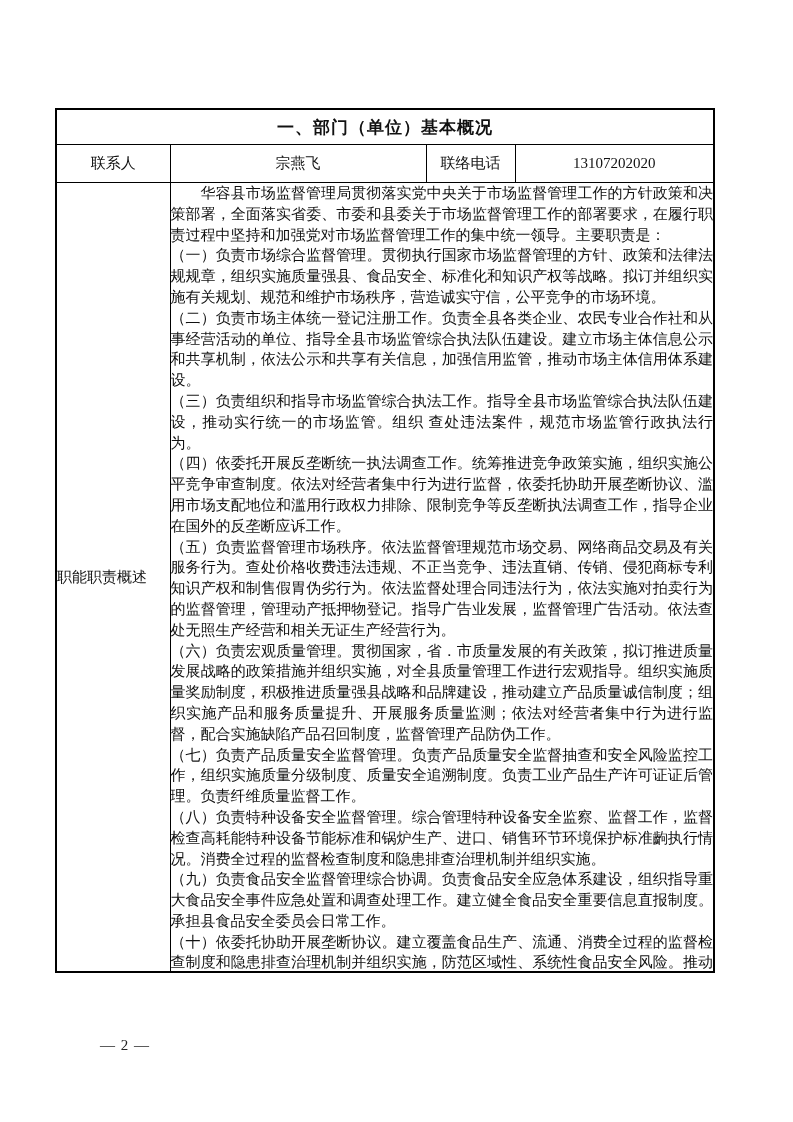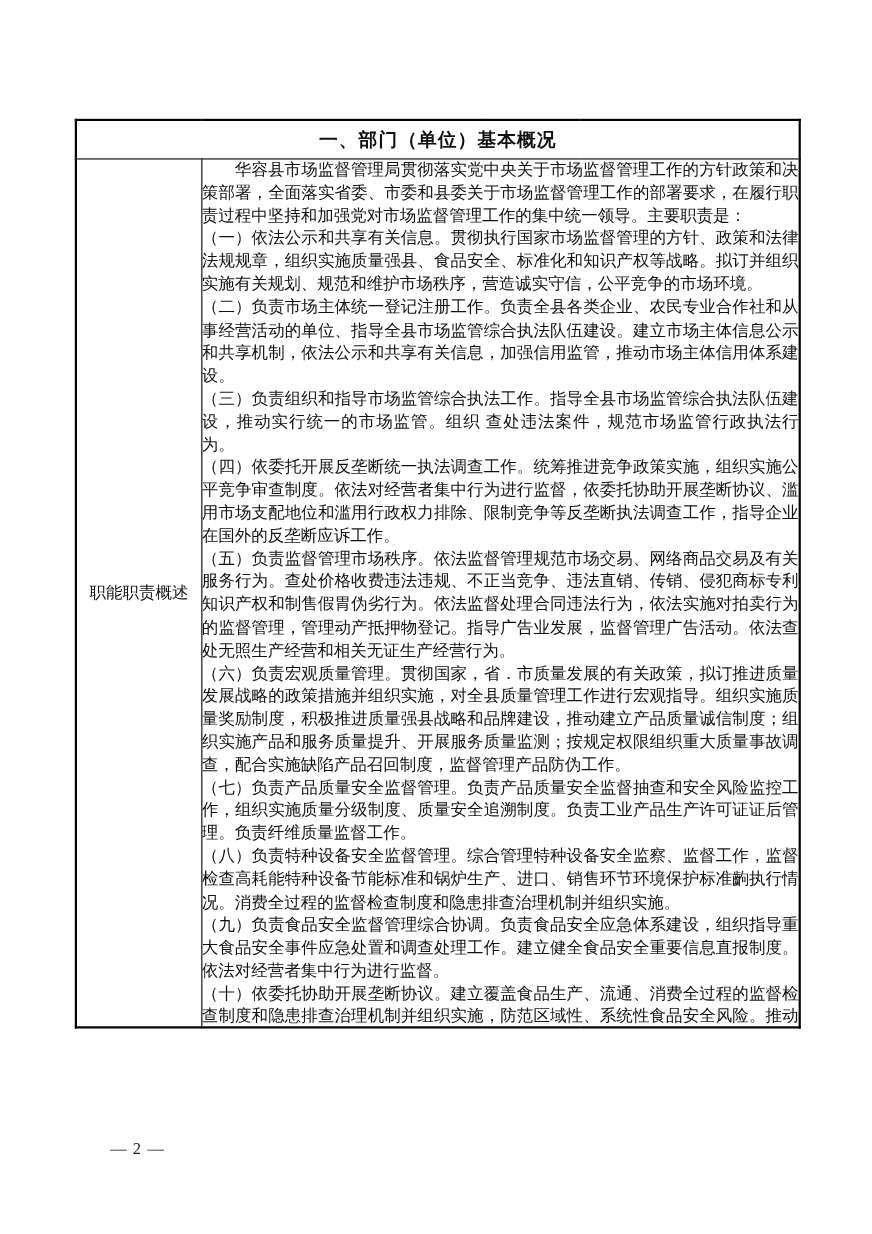--- a/index.html
+++ b/index.html
@@ -7,21 +7,21 @@
     position: relative;
     width: 793px;
     height: 1122px;
     background: #ffffff;
     font-family: "Liberation Serif", "DejaVu Serif", serif;
     color: #111111;
     overflow: hidden;
   }
   .main-table {
     position: absolute;
-    left: 68px;
+    left: 55px;
     top: 108px;
     width: 658px;
     border-collapse: collapse;
     table-layout: fixed;
     border: 2px solid #000000;
   }
   .main-table td {
     border: 1px solid #000000;
     padding: 0;
   }
@@ -33,21 +33,21 @@
     font-size: 17px;
     letter-spacing: 1px;
   }
   .info-row td {
     height: 37px;
     text-align: center;
     vertical-align: middle;
     font-size: 15px;
   }
   .duty-label-cell {
-    text-align: center;
+    text-align: left;
     vertical-align: middle;
     font-size: 15px;
   }
   .duty-content-cell {
     vertical-align: top;
     padding: 2px 4px 2px 7px;
   }
   .duty-text {
     font-size: 15px;
     line-height: 20.8px;
@@ -75,34 +75,40 @@
     <colgroup>
       <col style="width:114px">
       <col style="width:256px">
       <col style="width:89px">
       <col style="width:199px">
     </colgroup>
     <tbody>
       <tr class="title-row">
         <td colspan="4">一、部门（单位）基本概况</td>
       </tr>
+      <tr class="info-row">
+        <td>联系人</td>
+        <td>宗燕飞</td>
+        <td>联络电话</td>
+        <td>13107202020</td>
+      </tr>
       <tr class="duty-row">
         <td class="duty-label-cell">职能职责概述</td>
         <td class="duty-content-cell" colspan="3">
           <div class="duty-text">
             <p class="indent">华容县市场监督管理局贯彻落实党中央关于市场监督管理工作的方针政策和决策部署，全面落实省委、市委和县委关于市场监督管理工作的部署要求，在履行职责过程中坚持和加强党对市场监督管理工作的集中统一领导。主要职责是：</p>
-            <p>（一）依法公示和共享有关信息。贯彻执行国家市场监督管理的方针、政策和法律法规规章，组织实施质量强县、食品安全、标准化和知识产权等战略。拟订并组织实施有关规划、规范和维护市场秩序，营造诚实守信，公平竞争的市场环境。</p>
+            <p>（一）负责市场综合监督管理。贯彻执行国家市场监督管理的方针、政策和法律法规规章，组织实施质量强县、食品安全、标准化和知识产权等战略。拟订并组织实施有关规划、规范和维护市场秩序，营造诚实守信，公平竞争的市场环境。</p>
             <p>（二）负责市场主体统一登记注册工作。负责全县各类企业、农民专业合作社和从事经营活动的单位、指导全县市场监管综合执法队伍建设。建立市场主体信息公示和共享机制，依法公示和共享有关信息，加强信用监管，推动市场主体信用体系建设。</p>
             <p>（三）负责组织和指导市场监管综合执法工作。指导全县市场监管综合执法队伍建设，推动实行统一的市场监管。组织 查处违法案件，规范市场监管行政执法行为。</p>
             <p>（四）依委托开展反垄断统一执法调查工作。统筹推进竞争政策实施，组织实施公平竞争审查制度。依法对经营者集中行为进行监督，依委托协助开展垄断协议、滥用市场支配地位和滥用行政权力排除、限制竞争等反垄断执法调查工作，指导企业在国外的反垄断应诉工作。</p>
             <p>（五）负责监督管理市场秩序。依法监督管理规范市场交易、网络商品交易及有关服务行为。查处价格收费违法违规、不正当竞争、违法直销、传销、侵犯商标专利知识产权和制售假胃伪劣行为。依法监督处理合同违法行为，依法实施对拍卖行为的监督管理，管理动产抵押物登记。指导广告业发展，监督管理广告活动。依法查处无照生产经营和相关无证生产经营行为。</p>
-            <p>（六）负责宏观质量管理。贯彻国家，省．市质量发展的有关政策，拟订推进质量发展战略的政策措施并组织实施，对全县质量管理工作进行宏观指导。组织实施质量奖励制度，积极推进质量强县战略和品牌建设，推动建立产品质量诚信制度；组织实施产品和服务质量提升、开展服务质量监测；按规定权限组织重大质量事故调查，配合实施缺陷产品召回制度，监督管理产品防伪工作。</p>
+            <p>（六）负责宏观质量管理。贯彻国家，省．市质量发展的有关政策，拟订推进质量发展战略的政策措施并组织实施，对全县质量管理工作进行宏观指导。组织实施质量奖励制度，积极推进质量强县战略和品牌建设，推动建立产品质量诚信制度；组织实施产品和服务质量提升、开展服务质量监测；依法对经营者集中行为进行监督，配合实施缺陷产品召回制度，监督管理产品防伪工作。</p>
             <p>（七）负责产品质量安全监督管理。负责产品质量安全监督抽查和安全风险监控工作，组织实施质量分级制度、质量安全追溯制度。负责工业产品生产许可证证后管理。负责纤维质量监督工作。</p>
             <p>（八）负责特种设备安全监督管理。综合管理特种设备安全监察、监督工作，监督检查高耗能特种设备节能标准和锅炉生产、进口、销售环节环境保护标准齣执行情况。消费全过程的监督检查制度和隐患排查治理机制并组织实施。</p>
-            <p>（九）负责食品安全监督管理综合协调。负责食品安全应急体系建设，组织指导重大食品安全事件应急处置和调查处理工作。建立健全食品安全重要信息直报制度。依法对经营者集中行为进行监督。</p>
+            <p>（九）负责食品安全监督管理综合协调。负责食品安全应急体系建设，组织指导重大食品安全事件应急处置和调查处理工作。建立健全食品安全重要信息直报制度。承担县食品安全委员会日常工作。</p>
             <p>（十）依委托协助开展垄断协议。建立覆盖食品生产、流通、消费全过程的监督检查制度和隐患排查治理机制并组织实施，防范区域性、系统性食品安全风险。推动建</p>
           </div>
         </td>
       </tr>
     </tbody>
   </table>
 
   <div class="page-number">— 2 —</div>
 
 </div>

